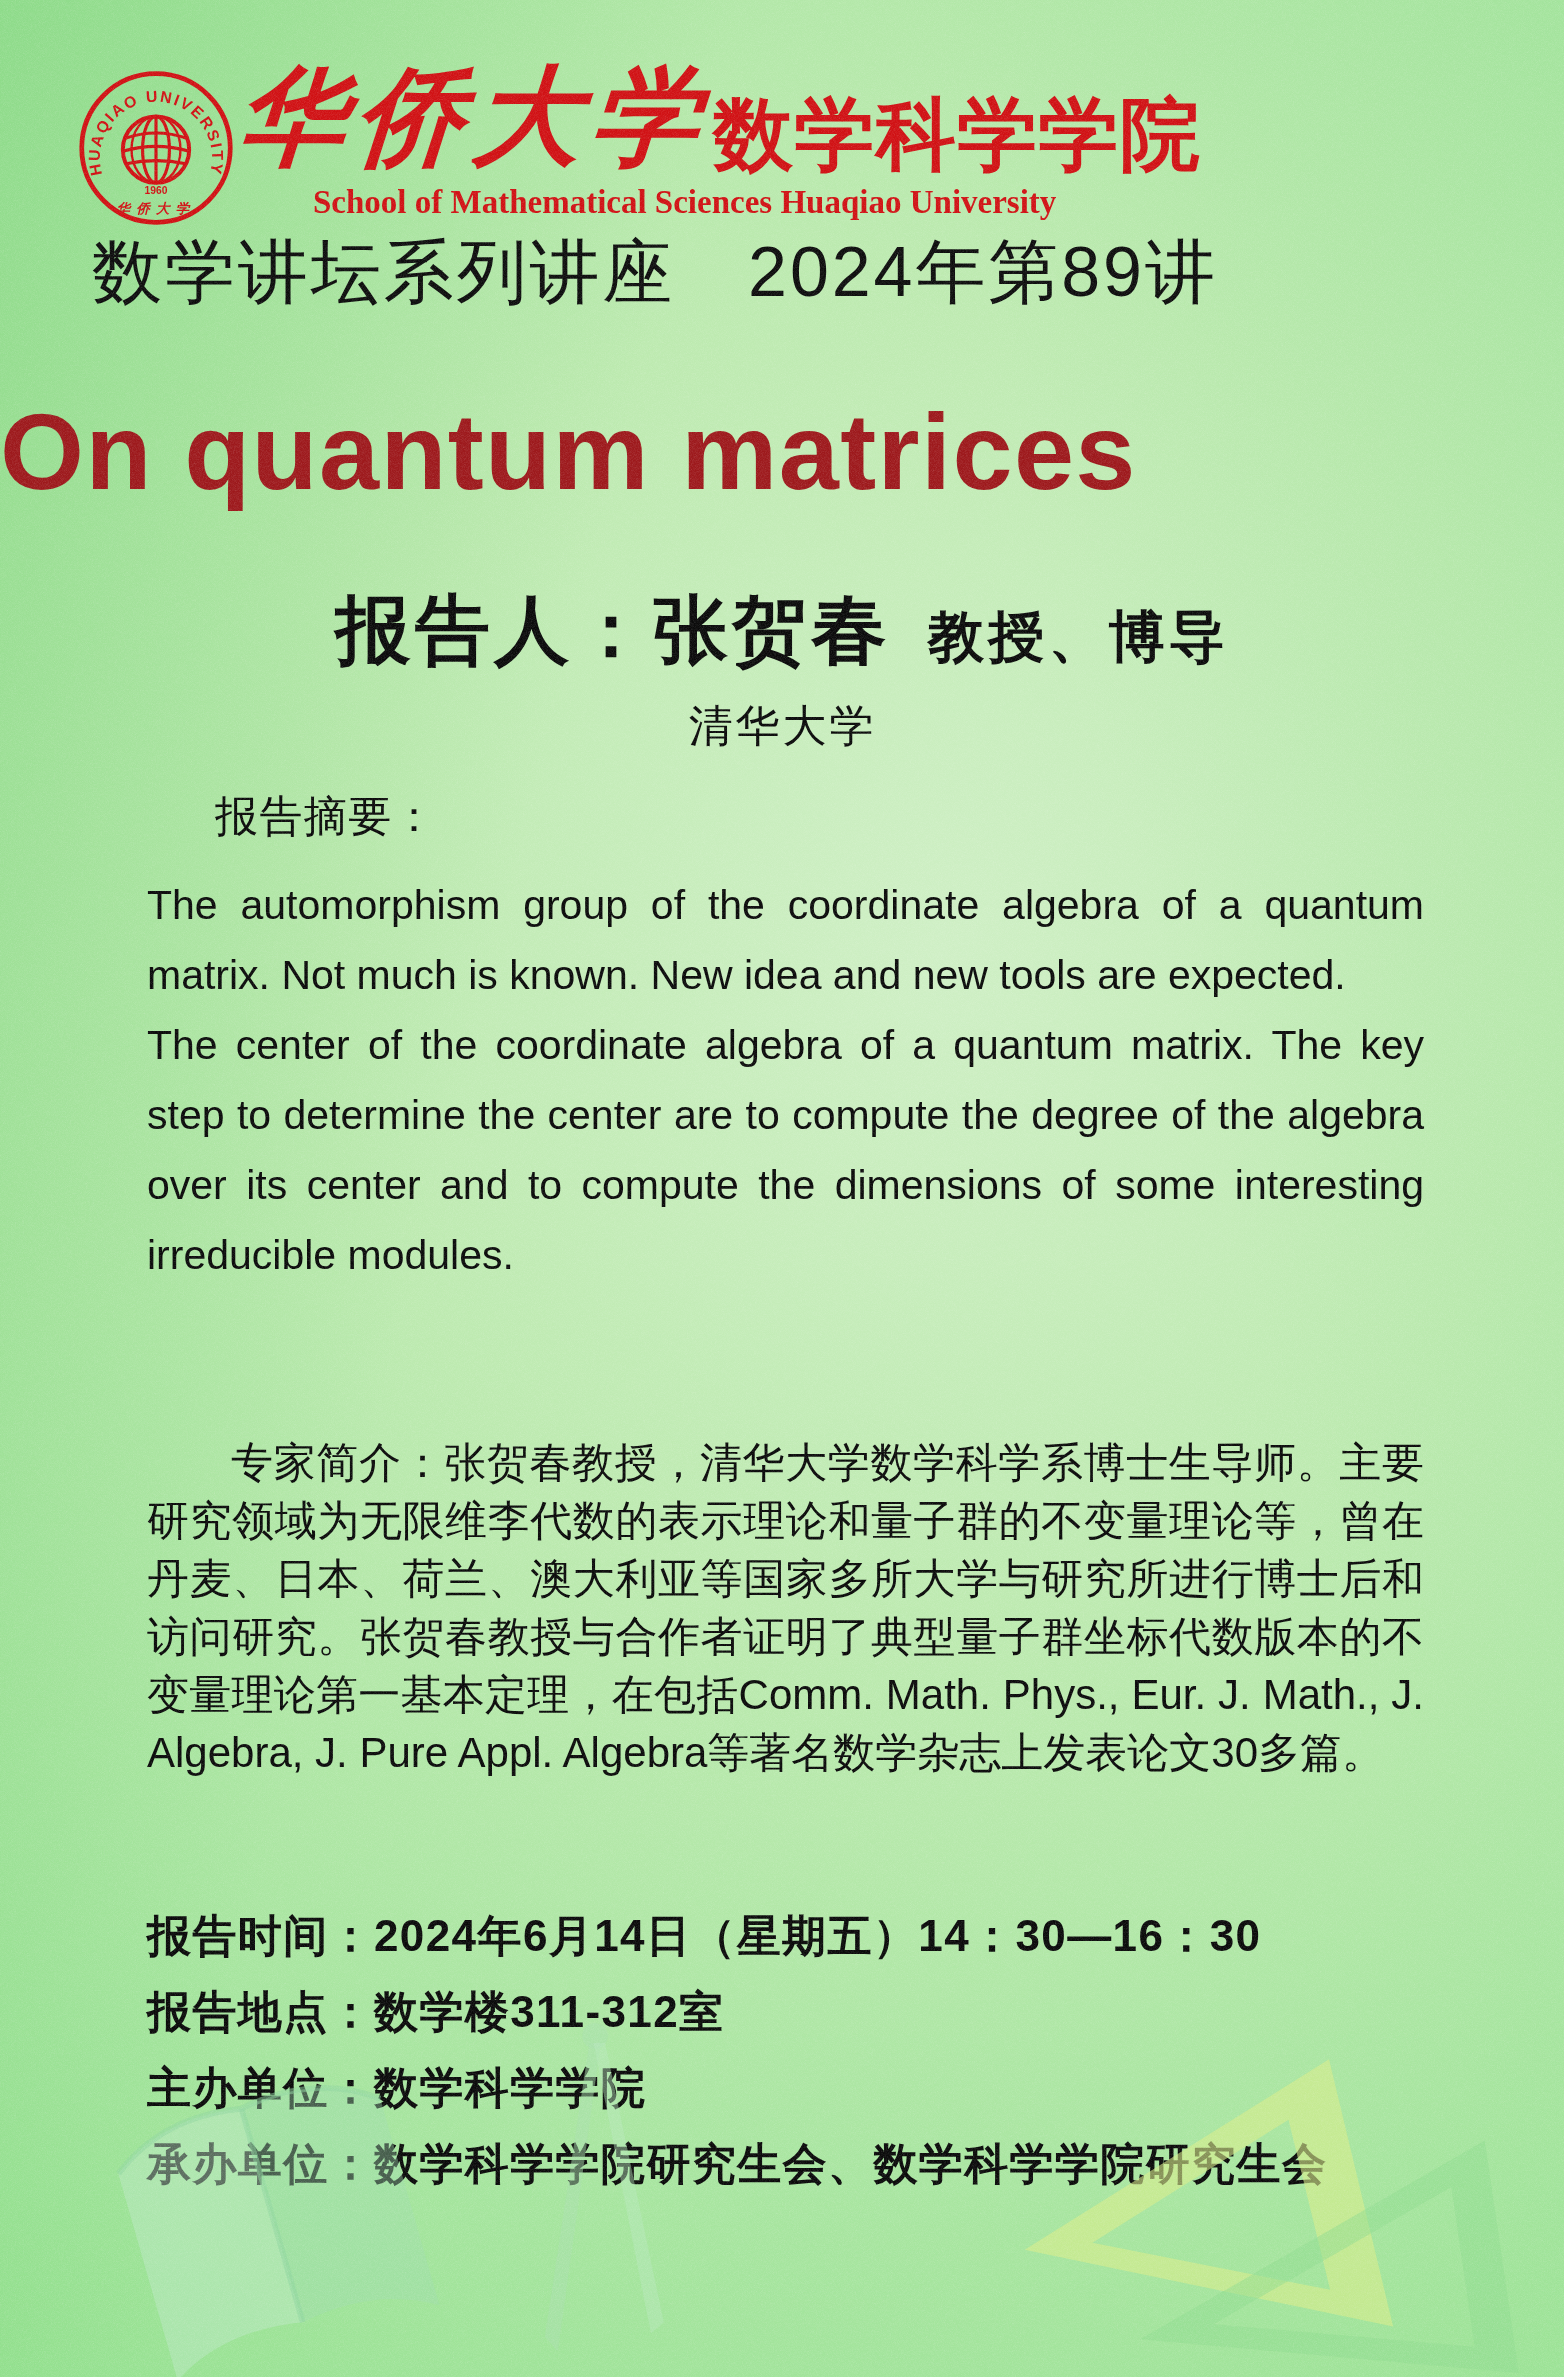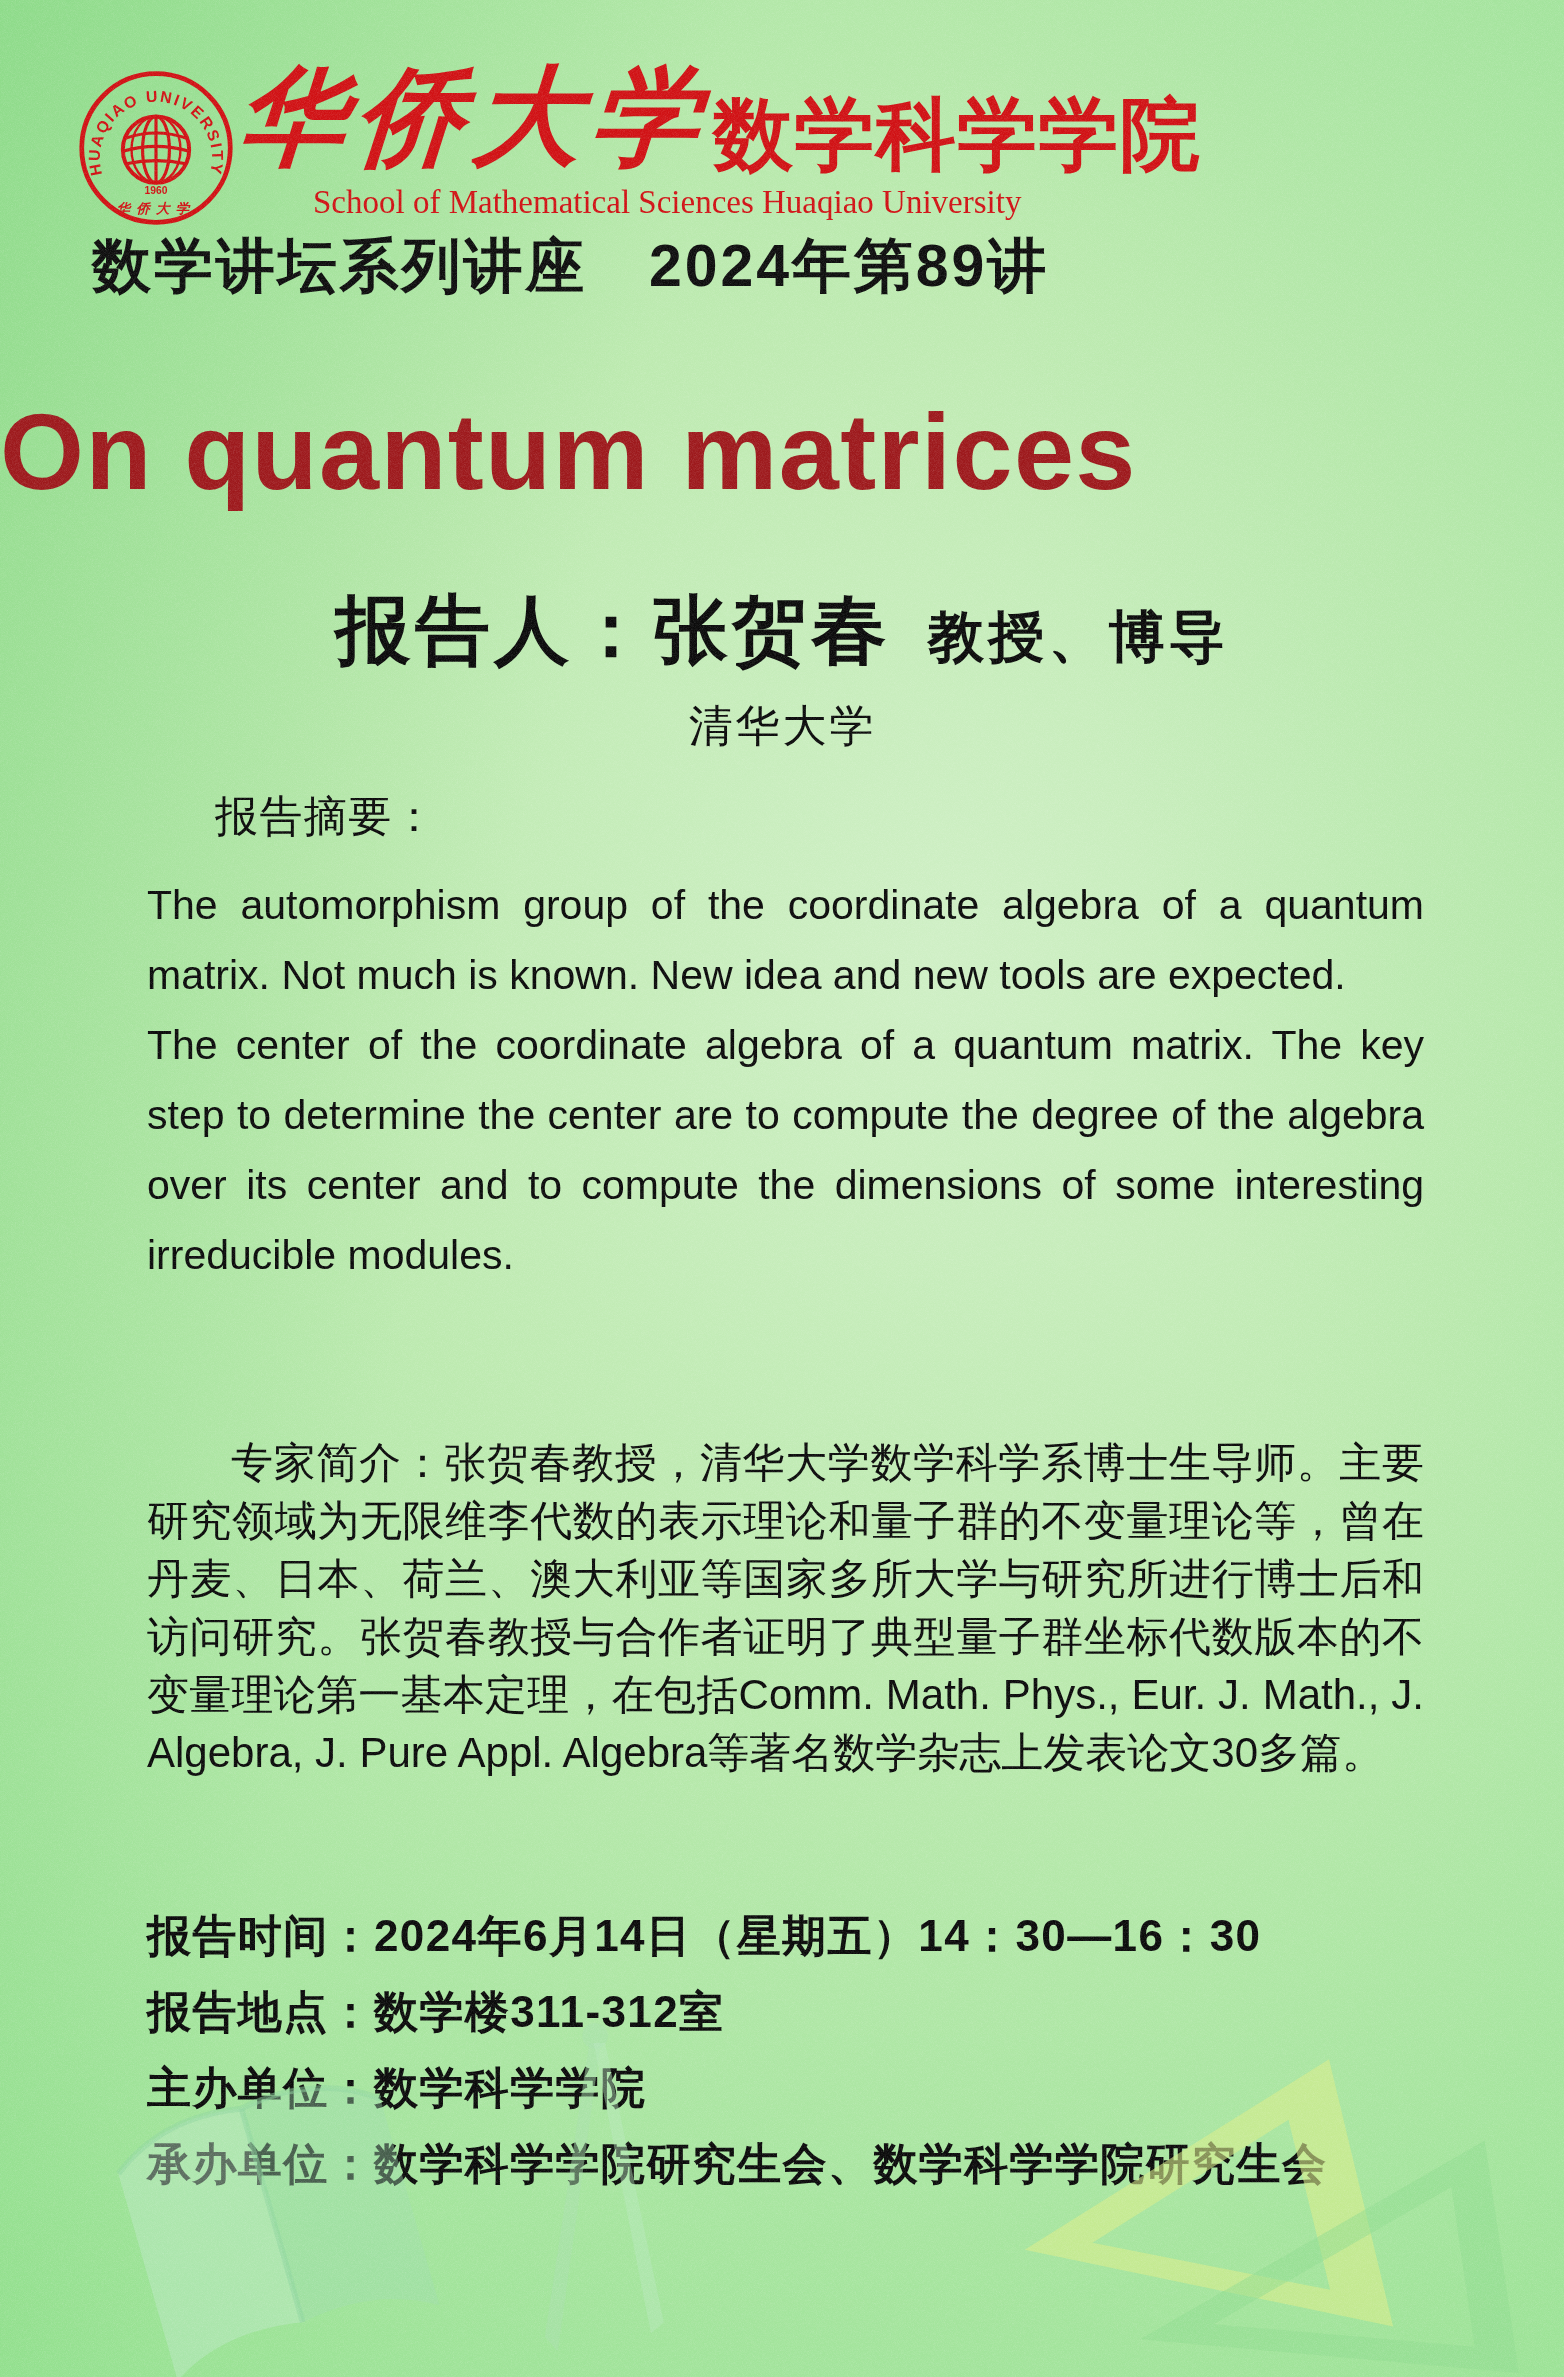--- a/index.html
+++ b/index.html
@@ -24,25 +24,25 @@
     white-space:nowrap;line-height:1;
   }
   .school-cn{
     left:713px;top:95px;
     font-size:80px;font-weight:900;color:#d01114;
     letter-spacing:1.4px;white-space:nowrap;line-height:1;
   }
   .school-en{
     left:313px;top:186px;
     font-family:"Liberation Serif","DejaVu Serif",serif;
-    font-size:33px;font-weight:400;color:#d01114;white-space:nowrap;line-height:1;
+    font-size:33px;font-weight:700;color:#d01114;white-space:nowrap;line-height:1;
   }
   .series{
     left:92px;top:234px;
-    font-size:59px;font-weight:700;letter-spacing:2.9px;
+    font-size:70px;font-weight:400;letter-spacing:2.9px;
     color:#0d0d0d;white-space:nowrap;line-height:1.1;text-align:center;
   }
   
   .title-wrap{left:0;top:387px;width:100%;text-align:left;}
   .main-title{
     display:inline-block;position:relative;margin:0;
     font-size:108px;font-weight:900;letter-spacing:1.4px;
     color:#9d191c;line-height:1.2;white-space:nowrap;
   }
   .main-title::before{

